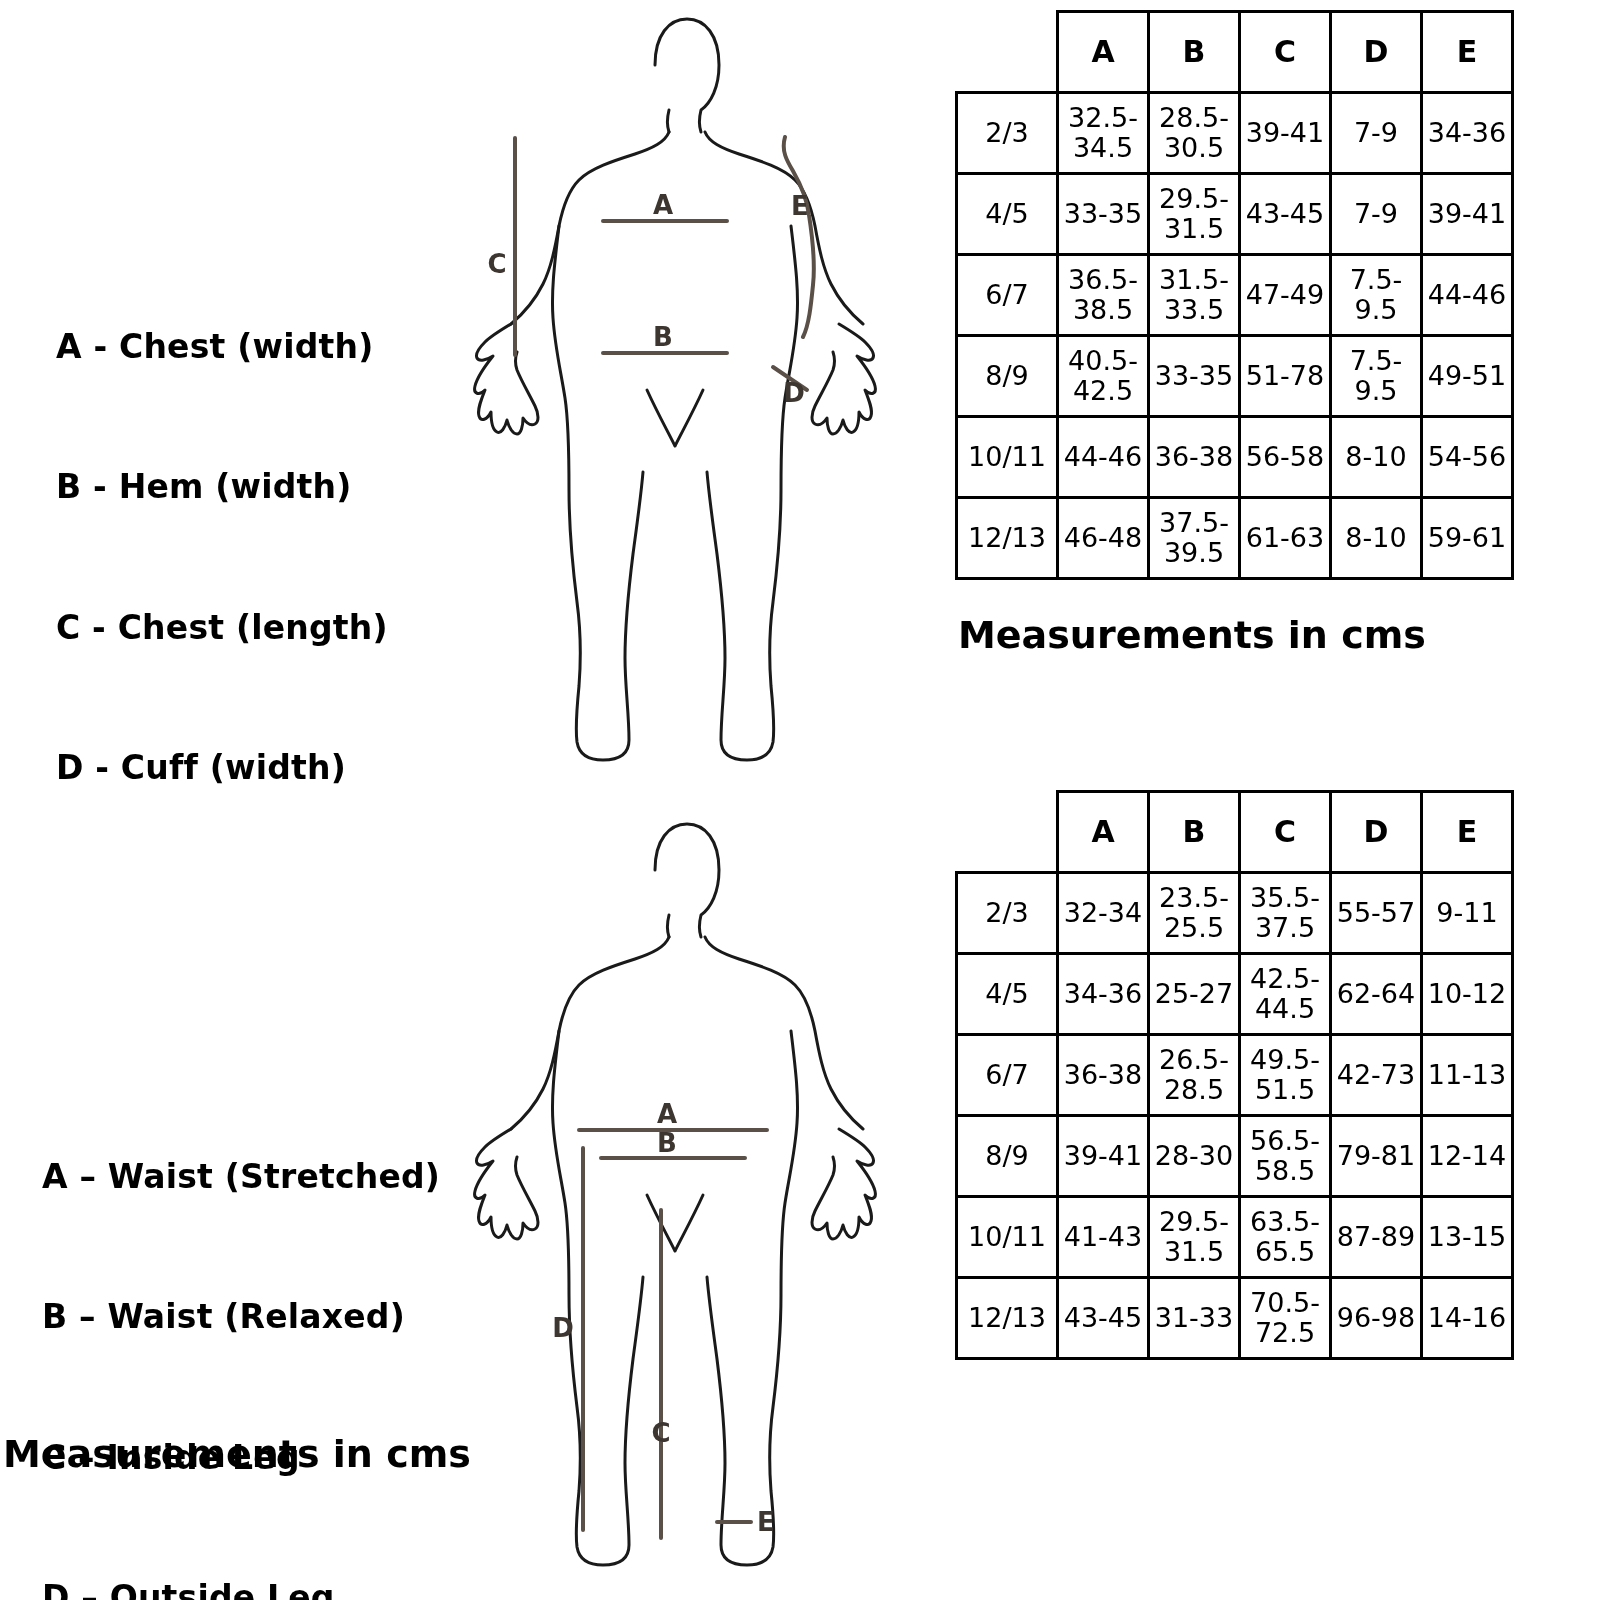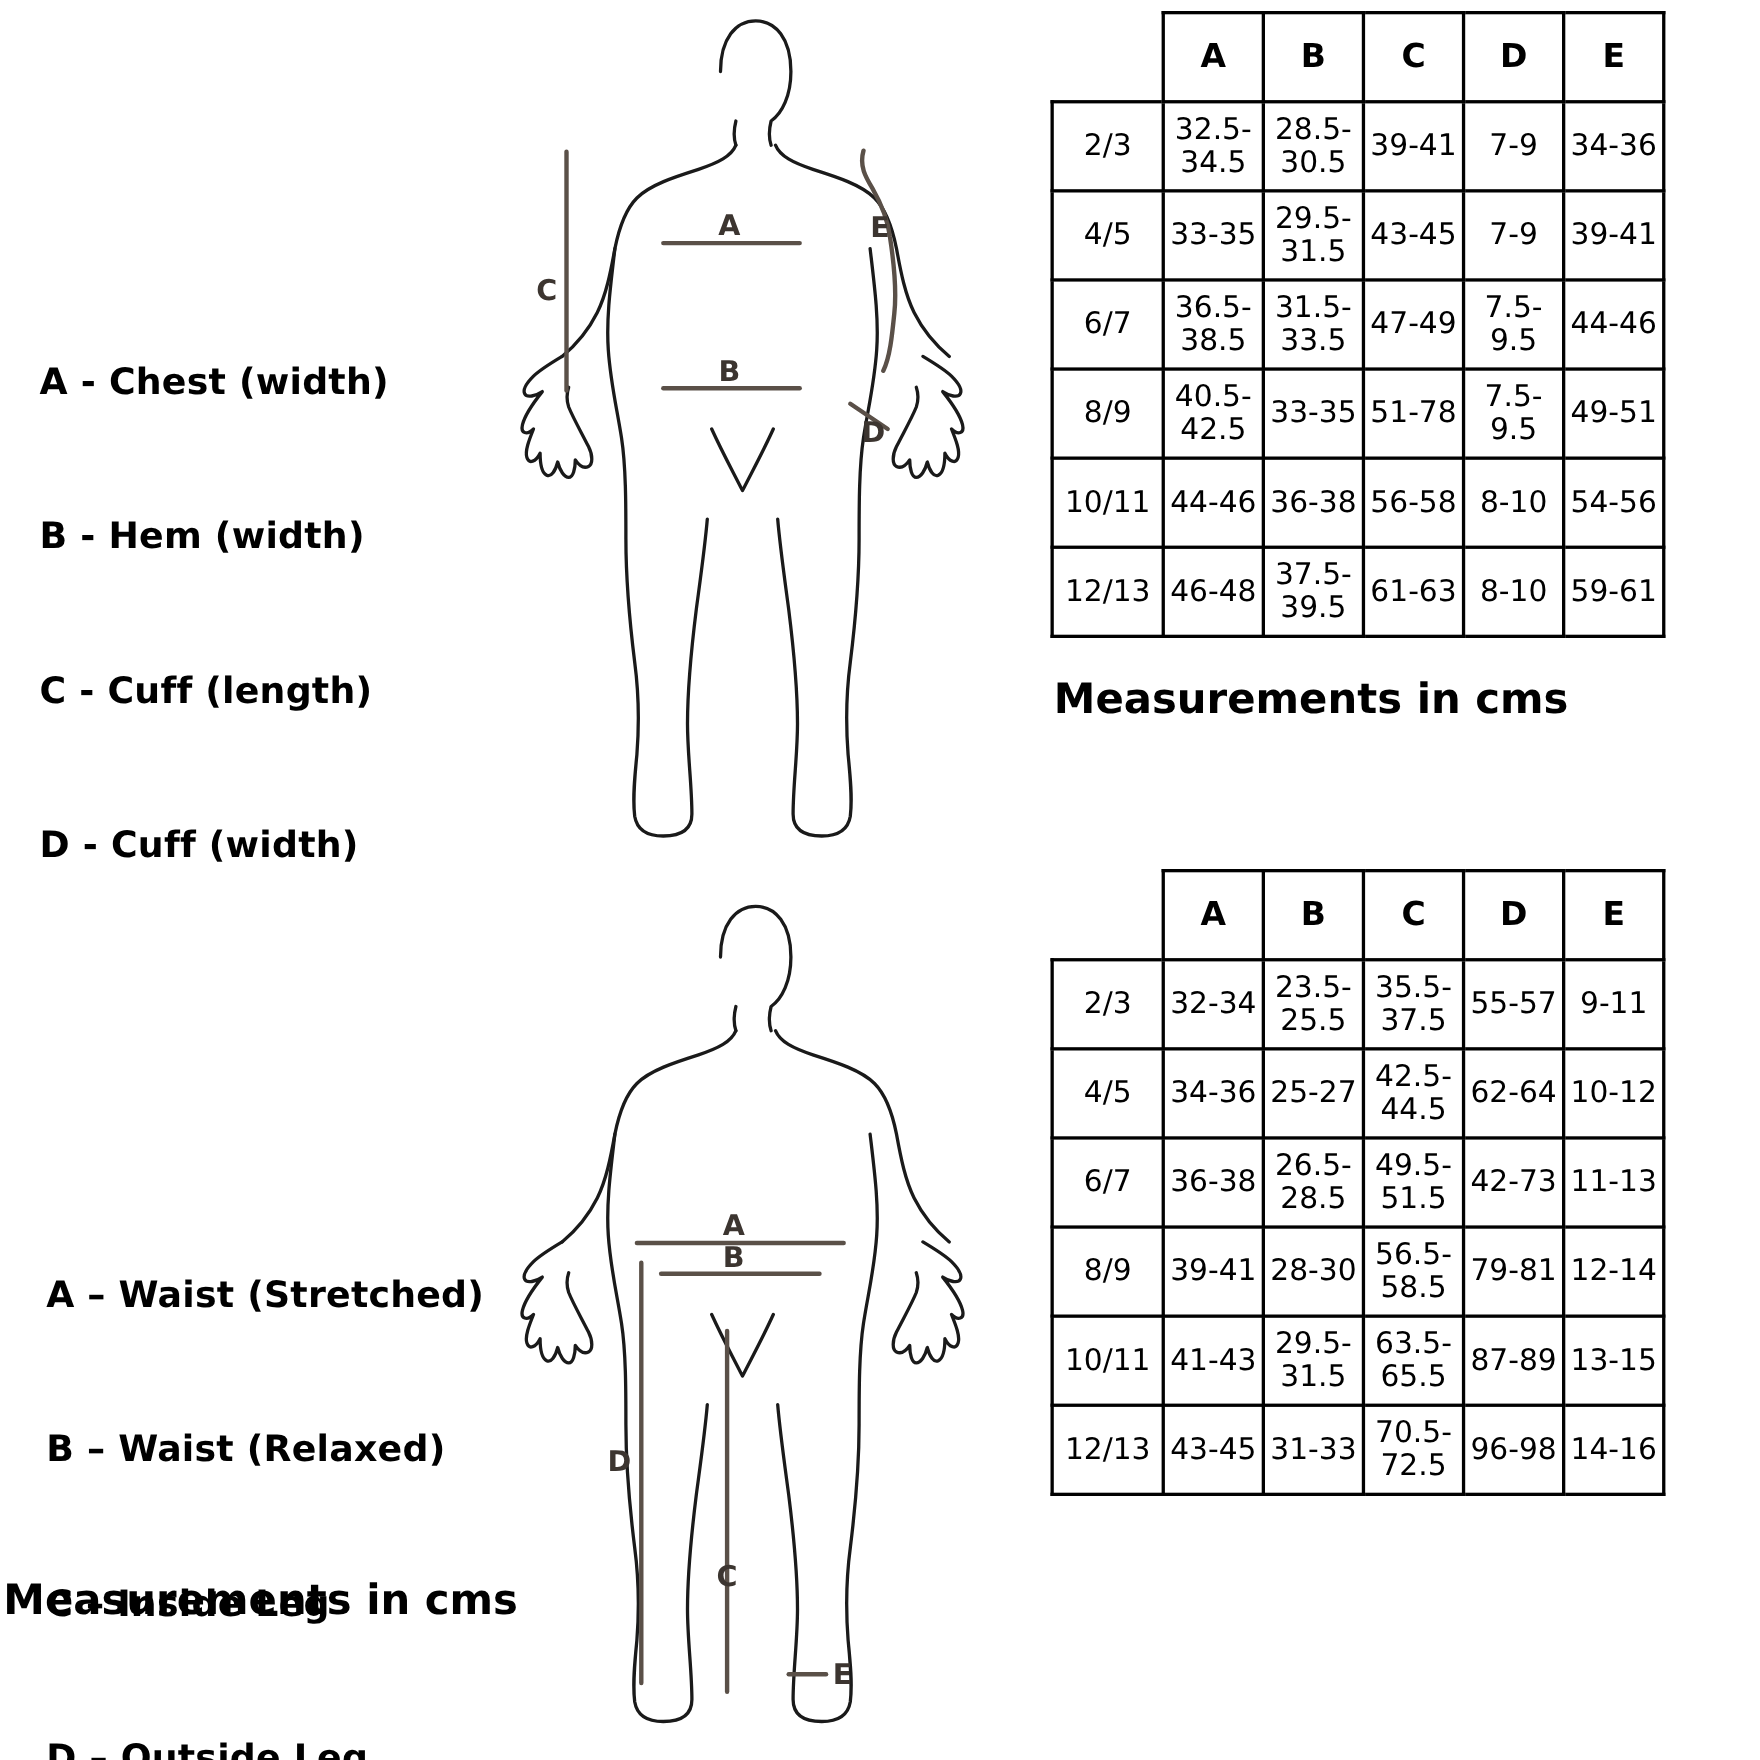--- a/index.html
+++ b/index.html
@@ -25,21 +25,21 @@
   #panel-bottom { top: 790px; }
 
   .legend {
     position: absolute;
     font-size: 33px;
     font-weight: bold;
     line-height: 1.42;
     letter-spacing: 0.2px;
     white-space: pre;
   }
-  #legend-top { left: 36px; top: 230px; }
+  #legend-top { left: 56px; top: 230px; }
   #legend-bottom { left: 42px; top: 270px; }
   .legend div { margin: 0; }
 
   .figure {
     position: absolute;
   }
   #figure-top { left: 455px; top: 5px; }
   #figure-bottom { left: 455px; top: 20px; }
 
   .table-wrap {
@@ -85,21 +85,21 @@
   #caption-top { left: 958px; top: 613px; }
 </style>
 </head>
 <body>
 
 <div class="panel" id="panel-top">
 
   <div class="legend" id="legend-top">
     <div>A - Chest (width)</div>
     <div>B - Hem (width)</div>
-    <div>C - Cuff (length)</div>
+    <div>C - Chest (length)</div>
     <div>D - Cuff (width)</div>
   </div>
 
   <div class="figure" id="figure-top">
     <svg width="440" height="780" viewBox="0 0 440 780" xmlns="http://www.w3.org/2000/svg">
       <g fill="none" stroke="#1a1a1a" stroke-width="3" stroke-linejoin="round" stroke-linecap="round">
 
         <path d="M200 60 c0 -30 14 -46 32 -46 c18 0 32 16 32 46 c0 22 -8 38 -18 45
                  c-2 8 -2 16 0 22"></path>
         <path d="M214 105 c-2 8 -2 16 0 22"></path>

